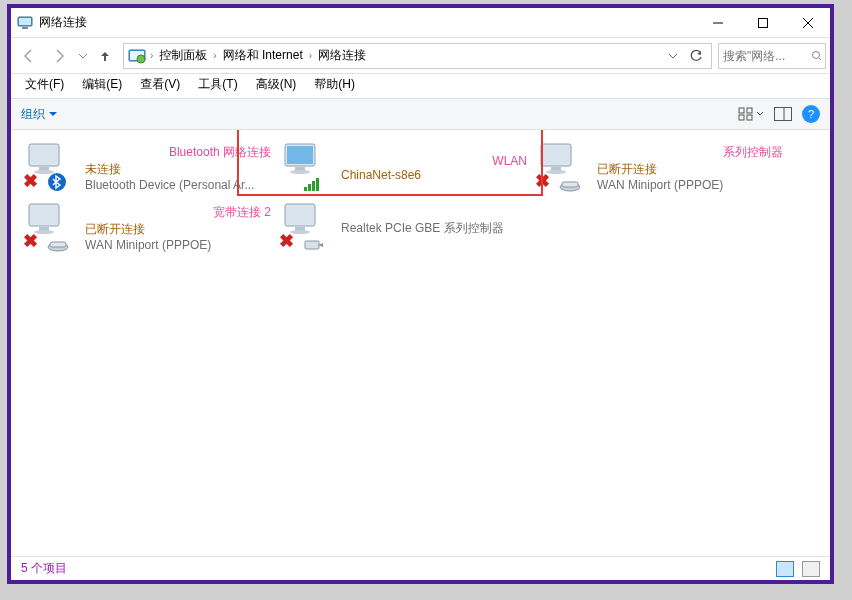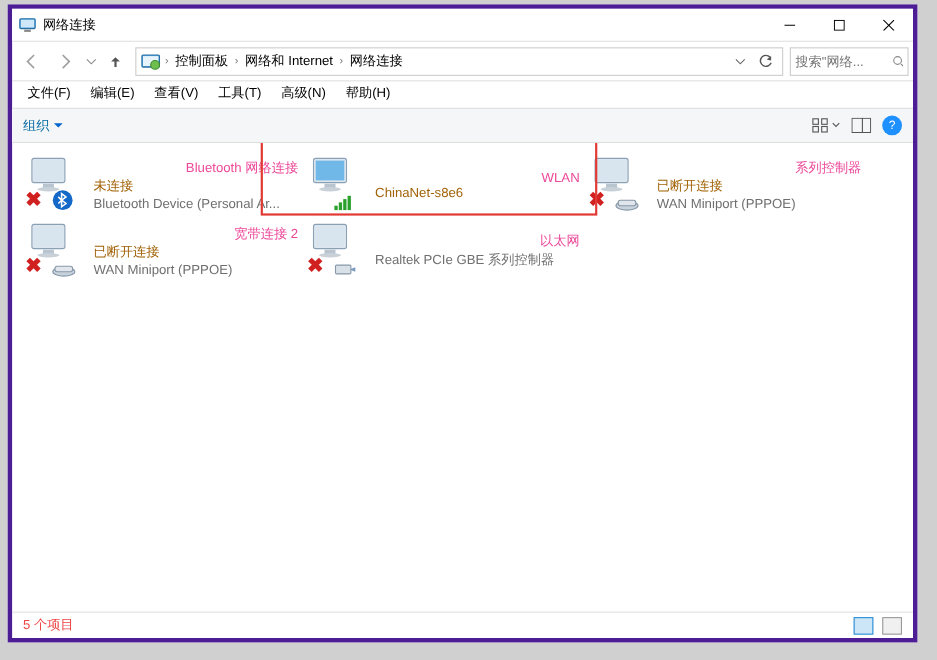--- a/index.html
+++ b/index.html
@@ -30,21 +30,21 @@
 .help-icon { width:18px; height:18px; border-radius:50%; background:#1e90ff; color:#fff; display:flex; align-items:center; justify-content:center; font-size:11px; }
 .content { flex: 1; padding: 8px 10px; position: relative; overflow: hidden; }
 .items-grid { display: flex; flex-wrap: wrap; align-content: flex-start; gap: 0; }
 .item { width: 256px; height: 60px; display: flex; padding: 4px 6px; gap: 6px; position: relative; }
 .item .icon-area { width: 52px; height: 48px; position: relative; flex-shrink:0; }
 .item .text-area { flex: 1; display: flex; flex-direction: column; justify-content: center; gap: 0; overflow:hidden; }
 .item .name { color: #ec4899; white-space: nowrap; overflow: hidden; text-overflow: ellipsis; text-align: right; }
 .item .status { color: #a16207; white-space: nowrap; overflow: hidden; text-overflow: ellipsis; }
 .item .device { color: #6f6f6f; white-space: nowrap; overflow: hidden; text-overflow: ellipsis; }
 .highlight-box { position: absolute; border: 2px solid #e13a34; pointer-events: none; }
-.statusbar { height: 24px; border-top: 1px solid #e0e0e0; display: flex; align-items: center; padding: 0 10px; color: #ef4444; }
+.statusbar { height: 24px; border-top: 1px solid #e0e0e0; display: flex; align-items: center; padding: 0 10px; color: #a21caf; }
 .status-right { margin-left:auto; display:flex; gap:8px; color:#555;}
 .view-btn { width:18px; height:16px; border:1px solid #999; background:#f0f0f0;}
 .view-btn.active { background:#cde6f7; border-color:#2a8dd4;}
 
 svg { display:block; }
 .monitor-icon { width:40px; height:36px; }
 .overlay-icon { position:absolute; bottom:-2px; }
 .overlay-x { left:-4px; color:#d02020; font-weight:bold; font-size:18px;}
 .overlay-sub { left:20px; bottom:-2px; }
 .cp-icon { width:18px; height:18px; }
@@ -280,21 +280,20 @@
   </svg>
       <span class="overlay-icon overlay-x">✖</span>
       <span class="overlay-icon overlay-sub">
               <svg width="22" height="14" viewBox="0 0 22 14">
                 <rect x="2" y="3" width="14" height="8" rx="1" fill="#d8e0e8" stroke="#8898a8"></rect>
                 <path d="M15 7 L20 5 L20 9 Z" fill="#7898c0"></path>
               </svg>
             </span>
     </div>
     <div class="text-area">
-      <div class="name">以太网</div>
       <div class="device">Realtek PCIe GBE 系列控制器</div>
     </div>
         </div>
       </div>
     <div class="highlight-box" id="highlight-box" style="left: 226px; top: -10px; width: 306px; height: 76px;"></div>
   </div>
 
   <div class="statusbar">
     <span>5 个项目</span>
     <div class="status-right">

